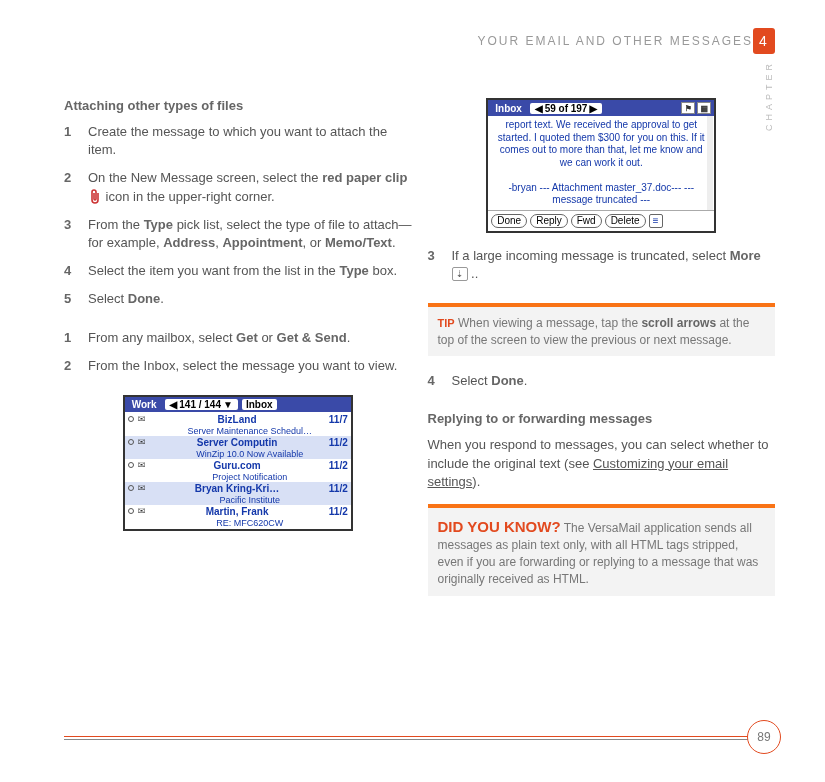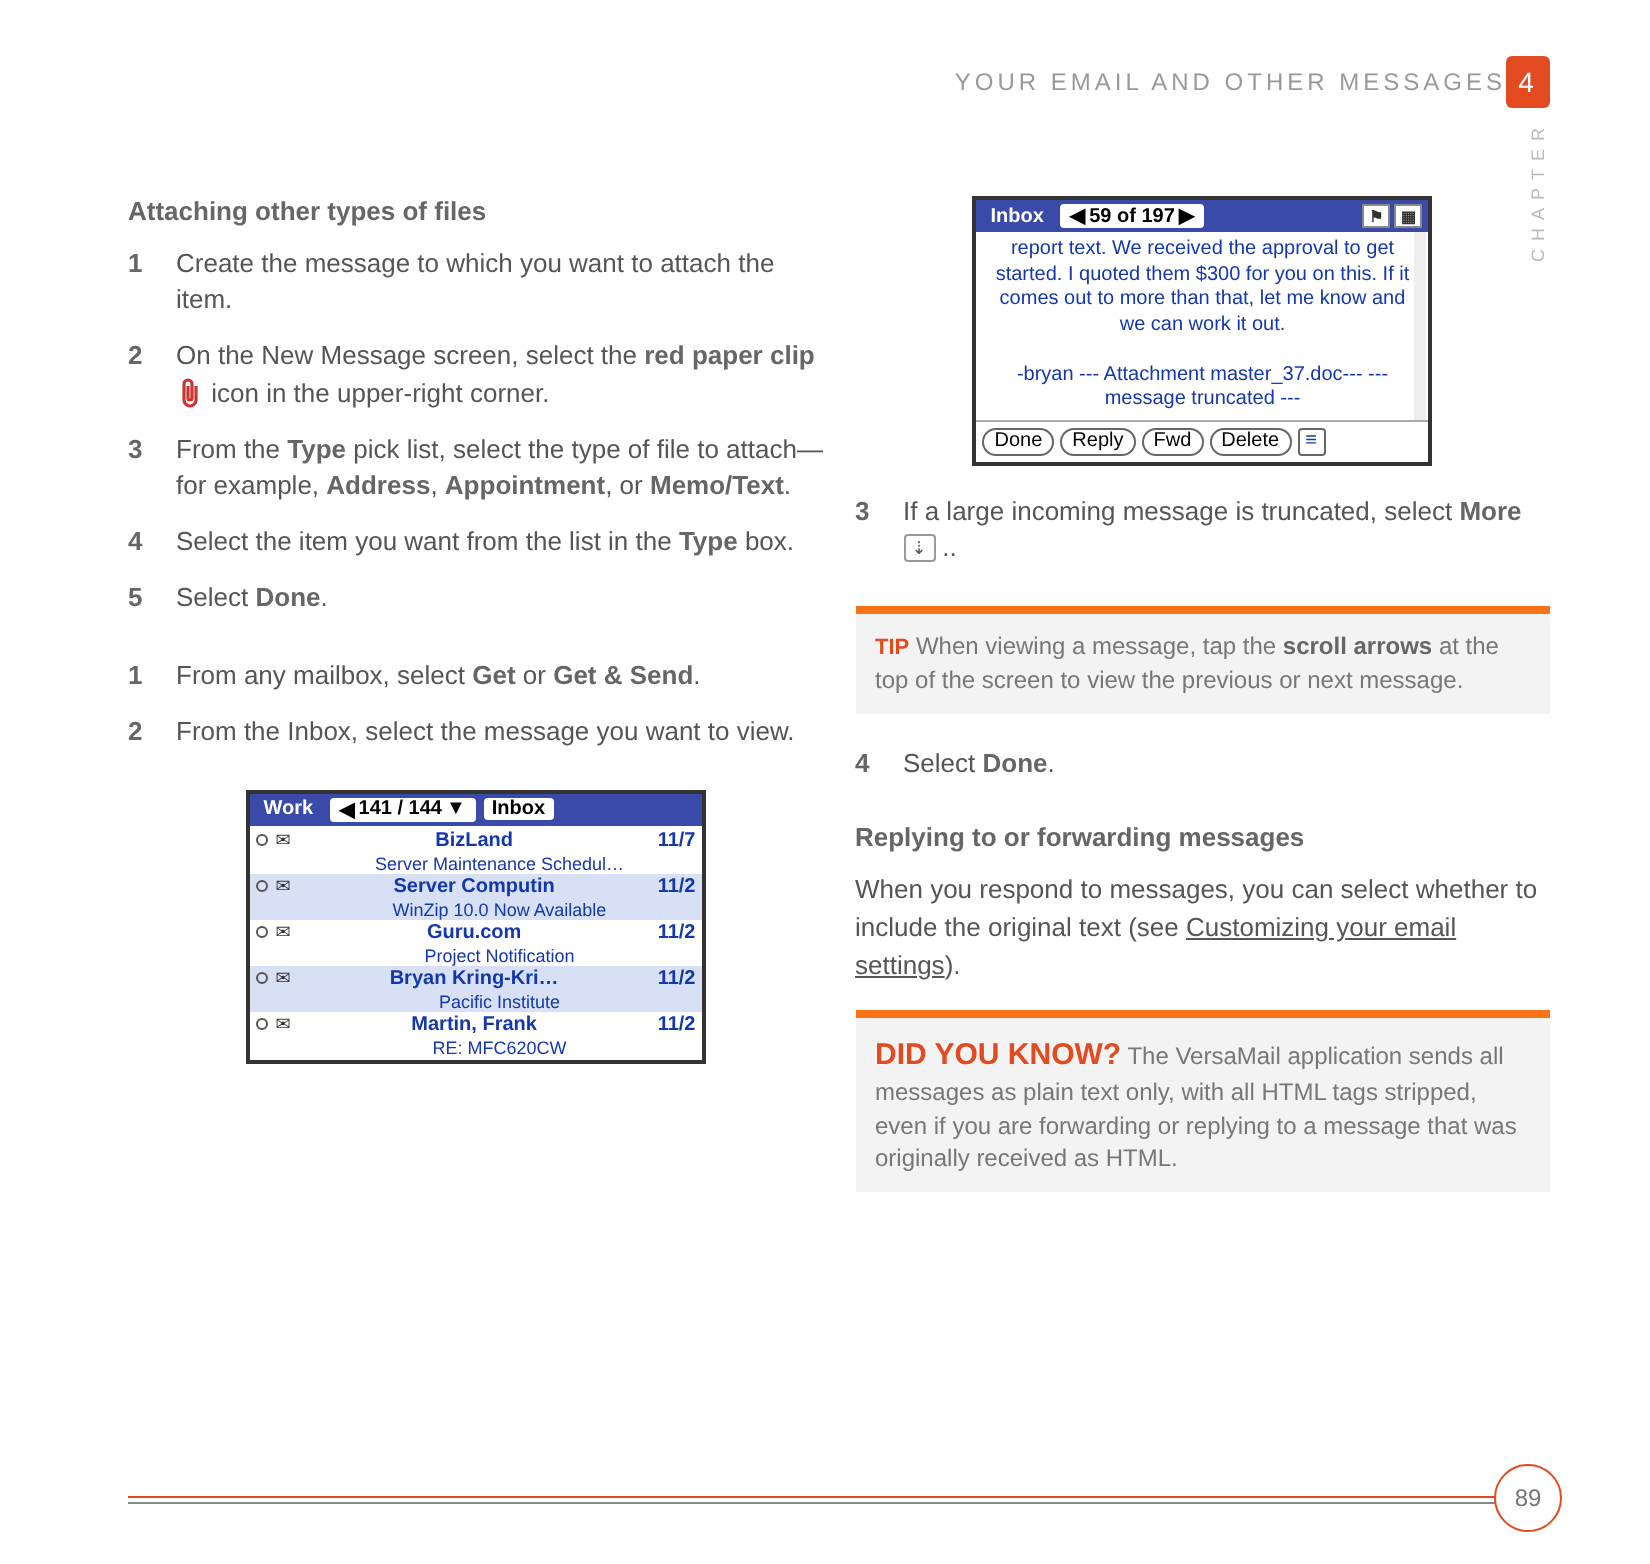--- a/index.html
+++ b/index.html
@@ -199,21 +199,21 @@
   .wl-sender { font-weight:bold; color:#1438aa; flex:1; white-space:nowrap; overflow:hidden; text-overflow:ellipsis; }
   .wl-date { font-weight:bold; color:#1438aa; font-size:10px; margin-left:auto;}
   .wl-sub { color:#1438aa; font-size:9px; padding-left:24px; white-space:nowrap; overflow:hidden; text-overflow:ellipsis;}
   .wl-buttons { padding:3px; display:flex; gap:4px; border-top:1px solid #888;}
   .dropdown-pill { background:#fff;color:#000;border-radius:2px;padding:0 4px;font-size:10px; }
   
   .footer {
     position:absolute;
     left:64px;
     right:50px;
-    bottom:28px;
+    bottom:40px;
   }
   .footer-line { height:1px; background:#e24a1f; margin-bottom:2px;}
   .footer-line.thin { background:#888; }
   .page-num {
     position:absolute;
     right:-6px;
     bottom:-12px;
     width:34px;height:34px;
     border:1px solid #e24a1f;
     border-radius:50%;

